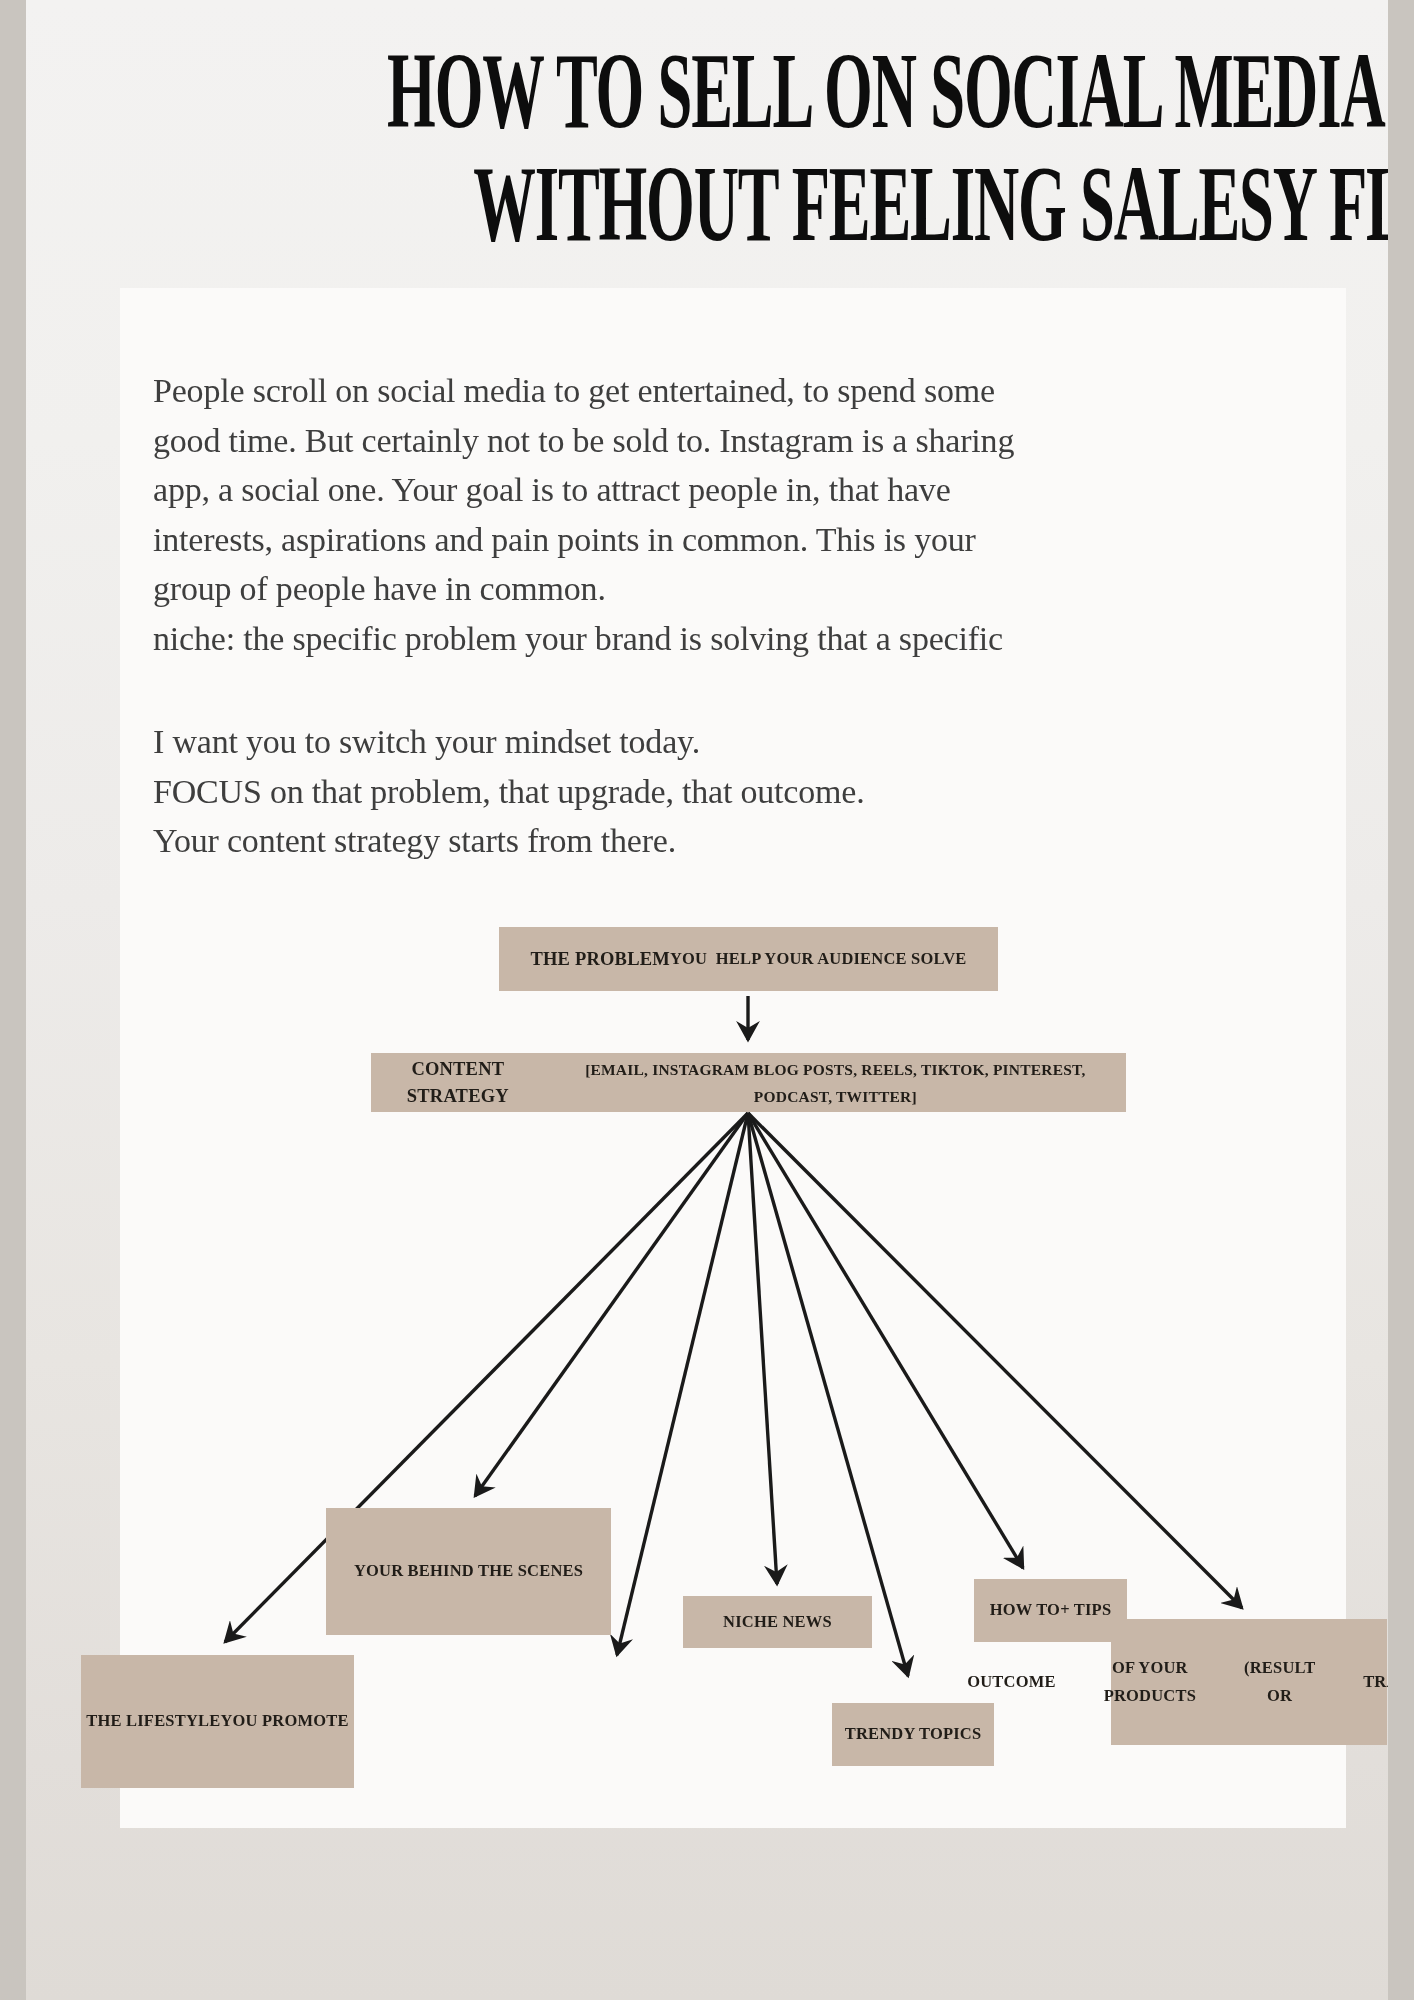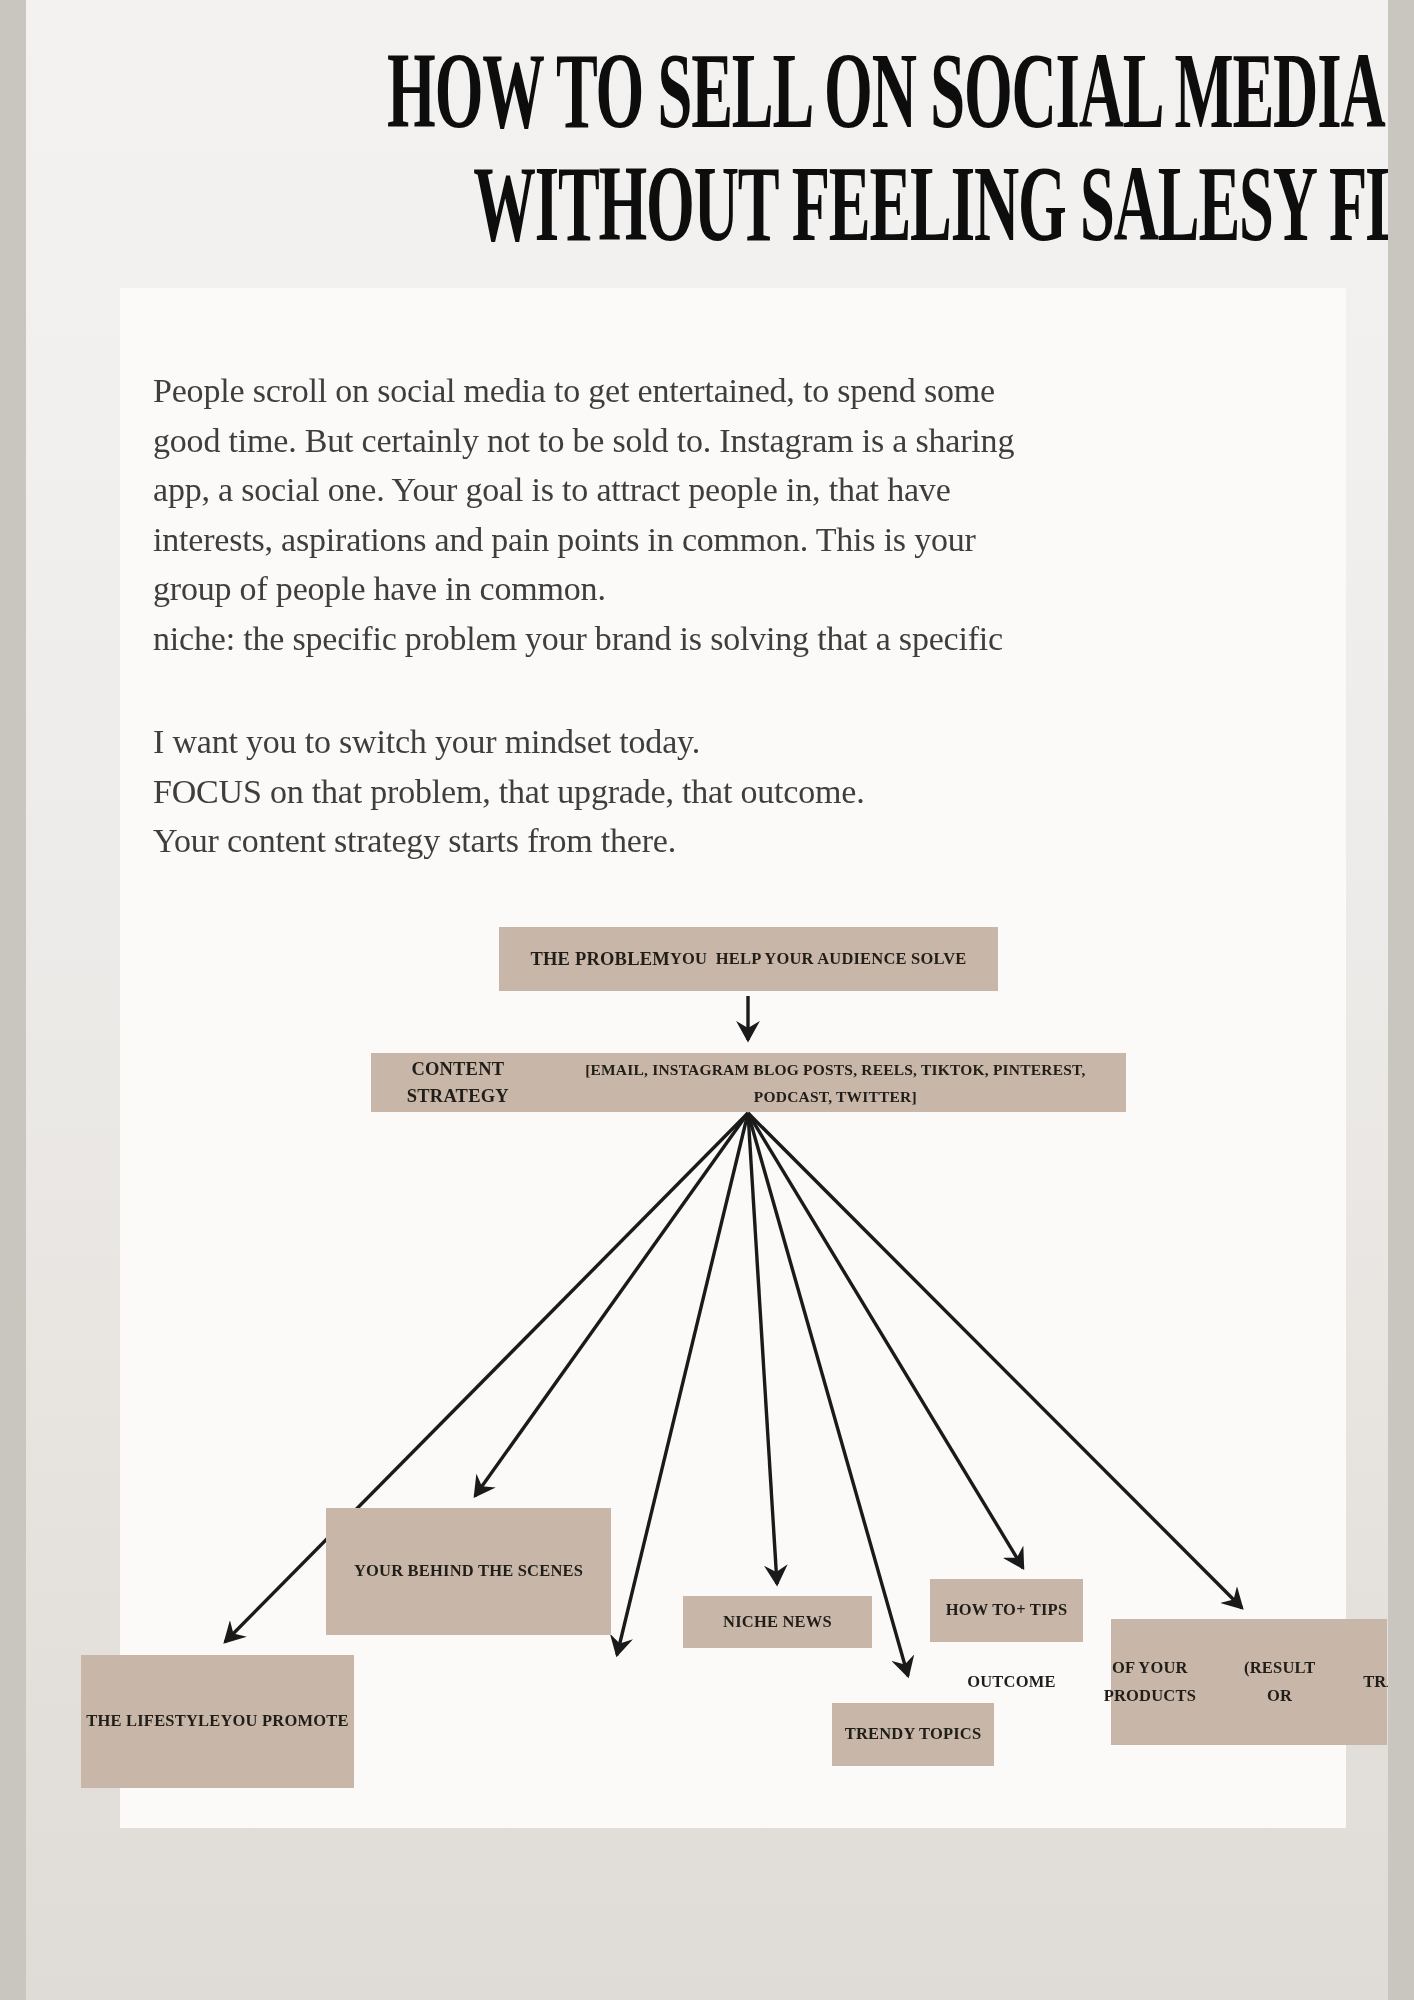--- a/index.html
+++ b/index.html
@@ -57,21 +57,21 @@
   .fbox .big{font-size:18.5px;}
   .fbox .pre{white-space:pre;}
   .box-problem  {left:473px; top:927px;  width:499px; height:64px;  line-height:30px;}
   .box-strategy {left:345px; top:1053px; width:755px; height:59px;  line-height:27px;}
   .box-strategy .small{font-size:15.5px;}
   .box-lifestyle{left:55px;  top:1655px; width:273px; height:133px;}
   .box-behind   {left:300px; top:1508px; width:285px; height:127px;}
   .box-brand    {left:445px; top:1667px; width:287px; height:129px;}
   .box-niche    {left:657px; top:1596px; width:189px; height:52px;}
   .box-trendy   {left:806px; top:1703px; width:162px; height:63px;}
-  .box-howto    {left:904px; top:1579px; width:153px; height:63px;justify-content:center;}
+  .box-howto    {left:948px; top:1579px; width:153px; height:63px;justify-content:center;}
   .box-outcome  {left:1085px;top:1619px; width:276px; height:126px;gap:48px;}
   
   .arrows{position:absolute;left:0;top:0;width:1414px;height:2000px;pointer-events:none;}
 </style>
 </head>
 <body>
 
 <div class="page">
 
   <div class="title">

